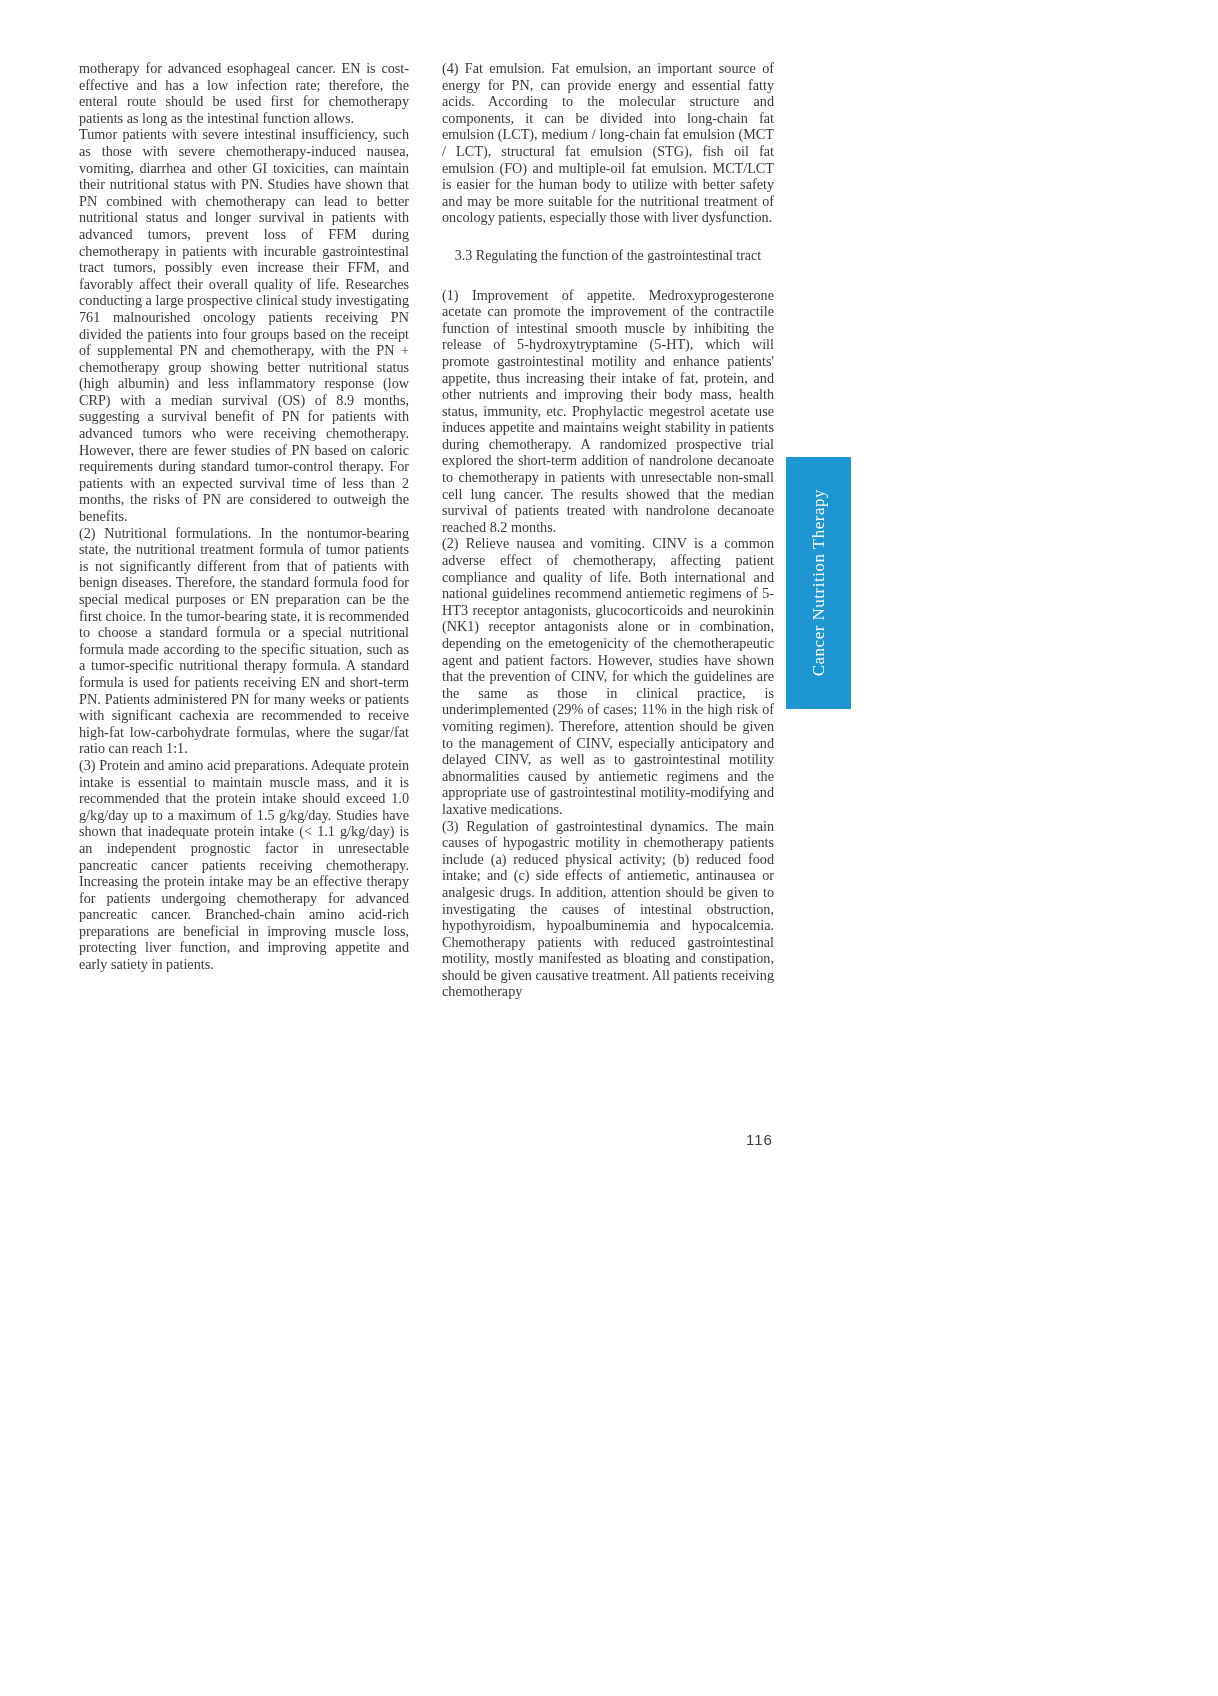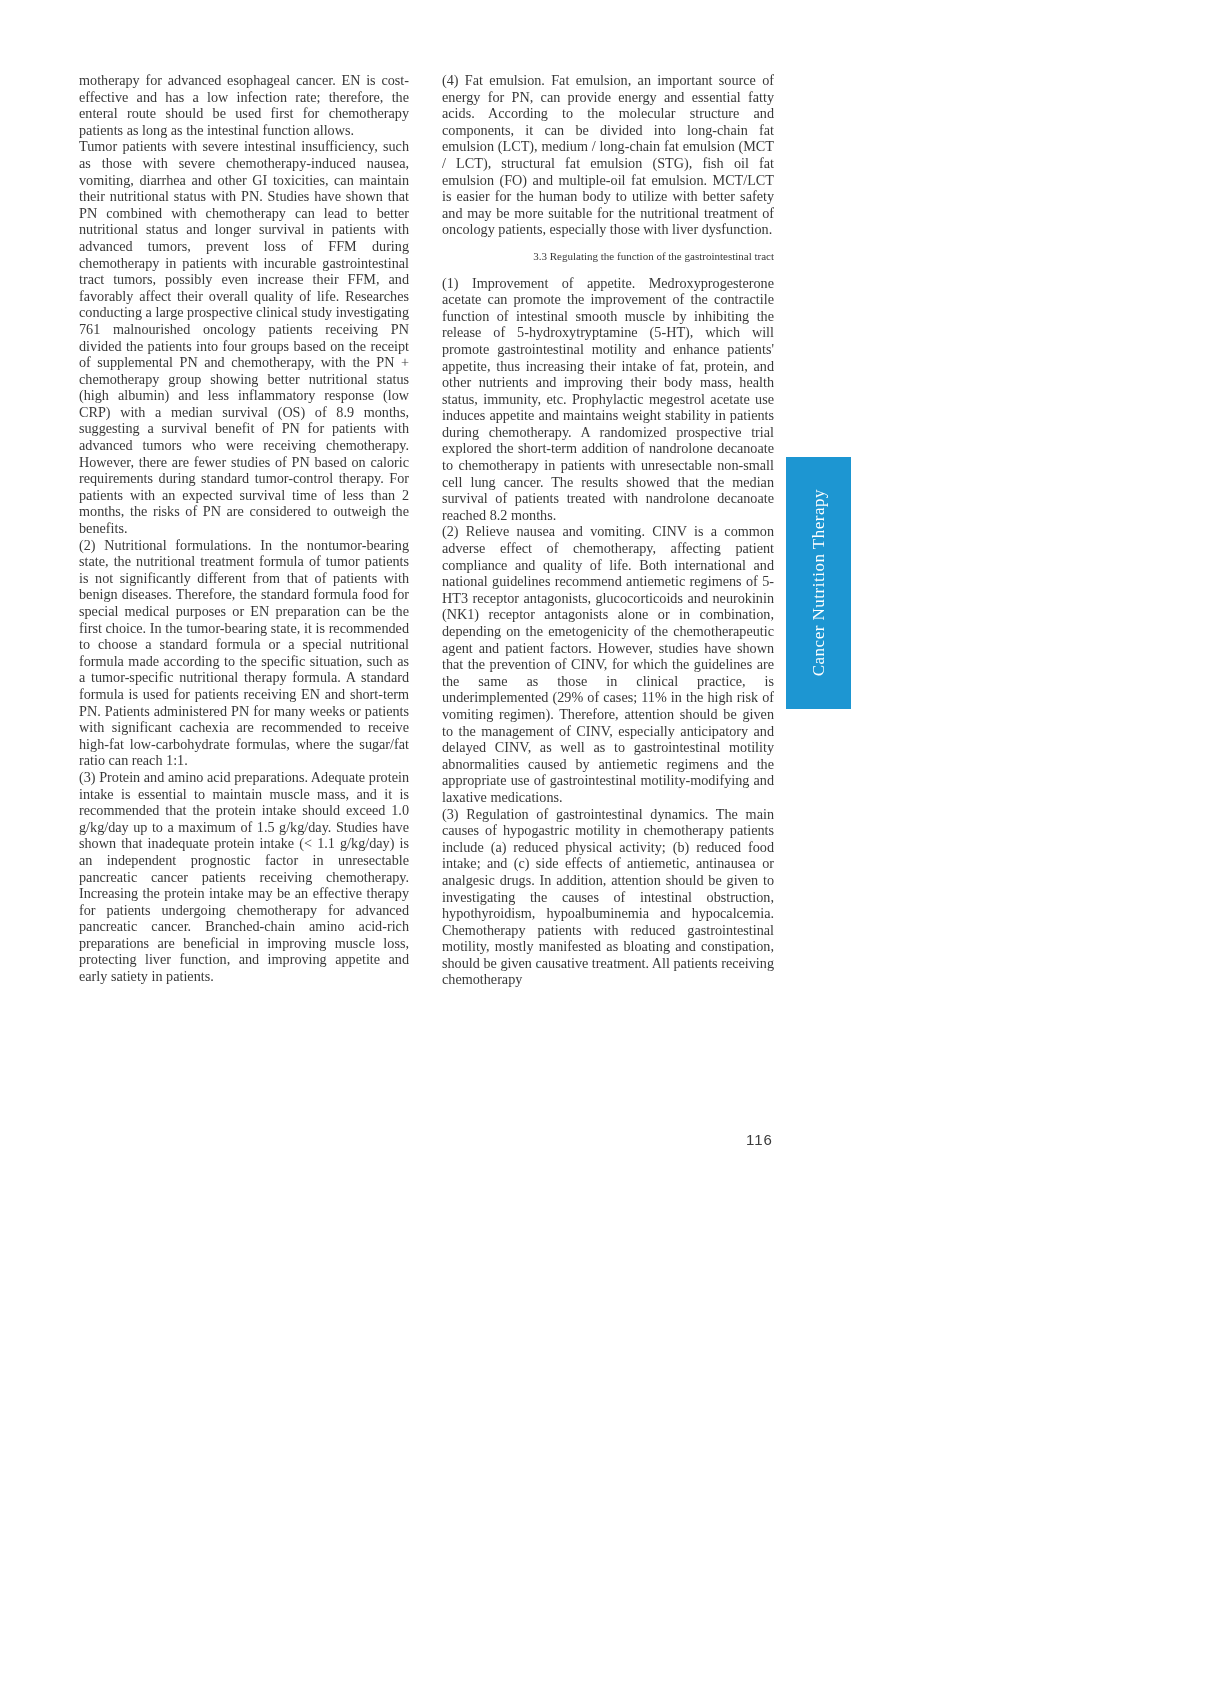--- a/index.html
+++ b/index.html
@@ -13,39 +13,39 @@
     position: relative;
     font-family: "Liberation Serif", serif;
     overflow: hidden;
   }
   .page {
     position: absolute;
     inset: 0;
   }
   .column {
     position: absolute;
-    top: 72px;
+    top: 60px;
     color: #383838;
     font-size: 14.2px;
     line-height: 16.6px;
     text-align: justify;
     -webkit-hyphens: auto;
     hyphens: auto;
   }
   #col-left  { left: 79px;  width: 330px; }
   #col-right { left: 442px; width: 332px; }
   .block {
     margin: 0;
     padding: 0;
     font-weight: normal;
   }
   h3.block.heading {
-    font-size: 11px;
-    margin: 10px 0;
-    text-align: right;
+    font-size: 14px;
+    margin: 22px 0;
+    text-align: center;
   }
   .page-number {
     position: absolute;
     left: 746px;
     top: 1131px;
     font-family: "Liberation Sans", sans-serif;
     font-size: 15px;
     color: #3d3d3d;
     letter-spacing: 1px;
   }

